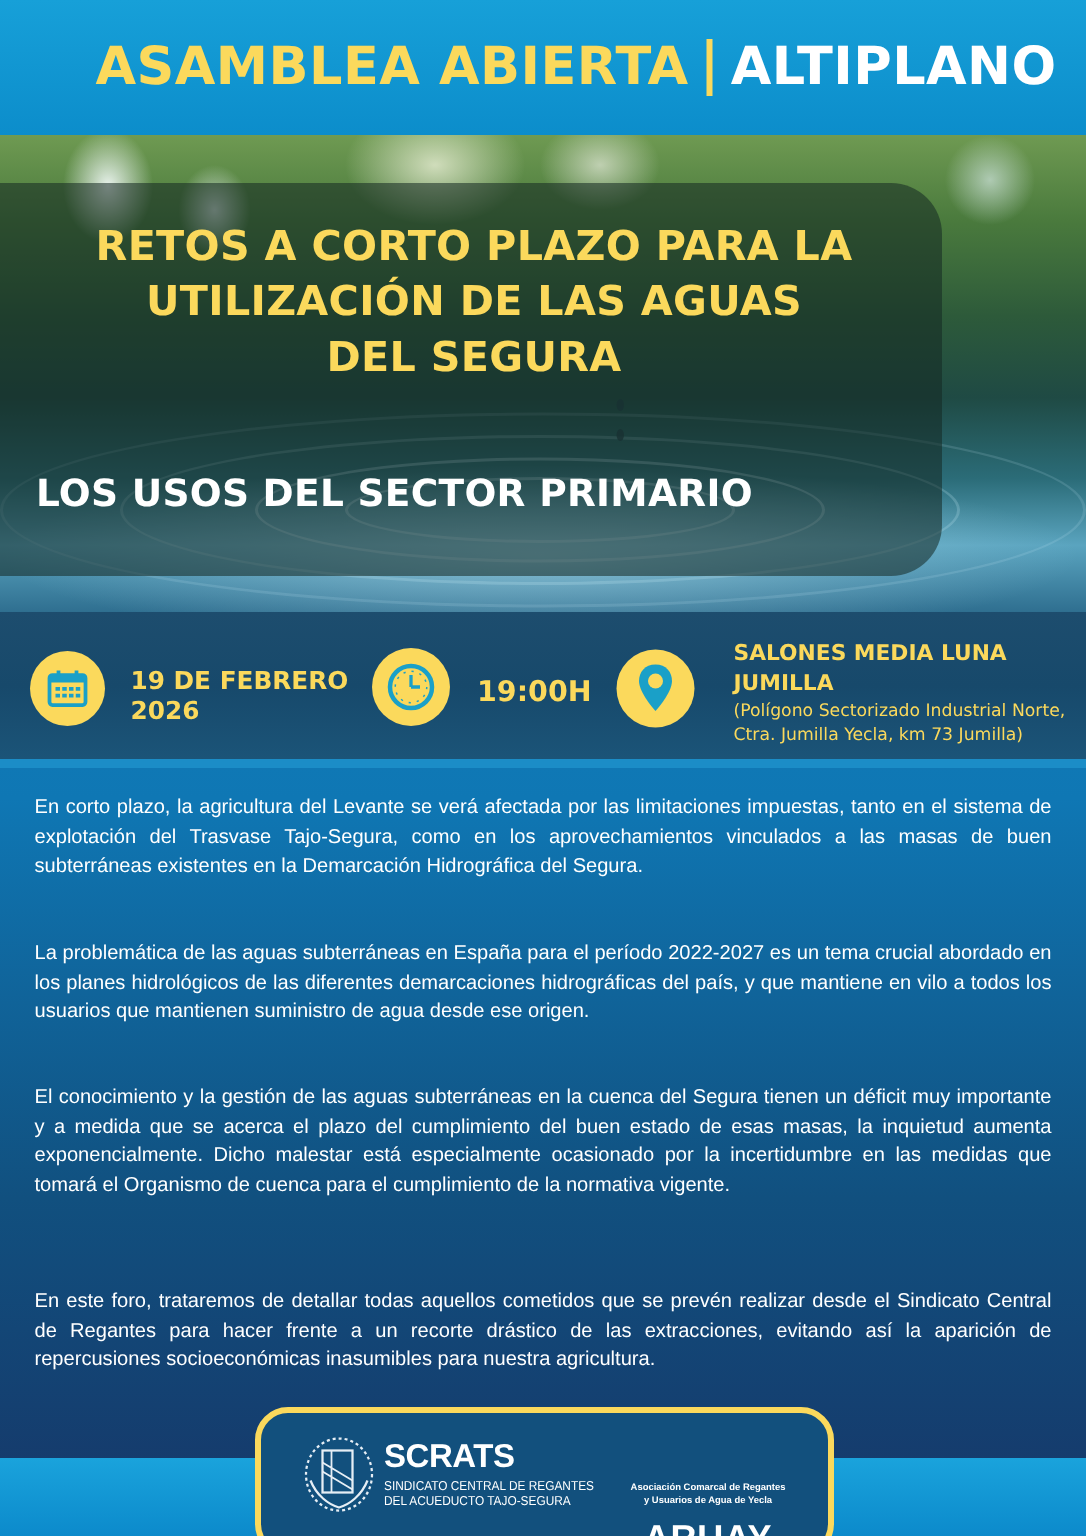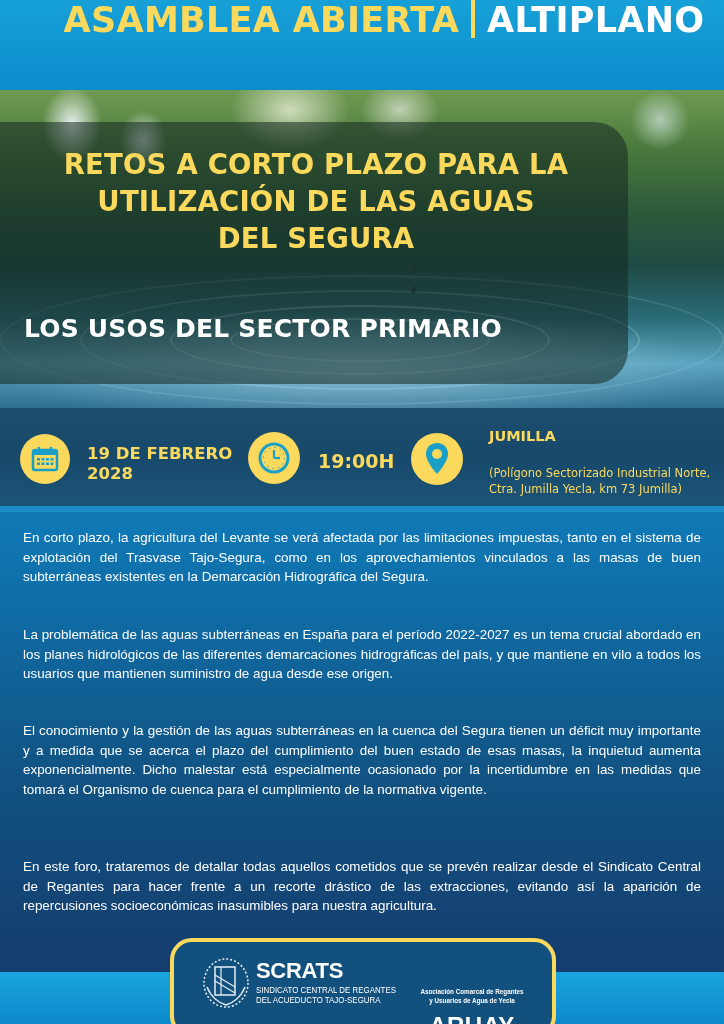--- a/index.html
+++ b/index.html
@@ -6,21 +6,21 @@
   html, body { width: 724px; height: 1024px; overflow: hidden; }
   body {
     position: relative;
     font-family: "DejaVu Sans", sans-serif;
     background: linear-gradient(180deg, #1390cc 0%, #0f77b4 52%, #11507f 78%, #163668 100%);
   }
   
   .header {
     position: absolute; left: 0; top: 0; width: 724px; height: 90px;
     background: linear-gradient(180deg, #17a0d8 0%, #0c8dcb 100%);
-    display: flex; align-items: flex-start; justify-content: center;
+    display: flex; align-items: center; justify-content: center;
     gap: 6px;
     padding-left: 44px;
   }
   .header .t1 { color: #fbd95c; font-weight: bold; font-size: 35px; letter-spacing: 0.3px; }
   .header .sep { width: 4px; height: 38px; background: #fbd95c; margin: 0 6px; }
   .header .t2 { color: #ffffff; font-weight: bold; font-size: 35px; letter-spacing: 0.3px; }
 
   
   .photo {
     position: absolute; left: 0; top: 90px; width: 724px; height: 318px; overflow: hidden;
@@ -125,40 +125,41 @@
           <rect x="20.5" y="14" width="3" height="2.5"></rect>
         <rect x="7" y="18.5" width="3" height="2.5"></rect>
           <rect x="11.5" y="18.5" width="3" height="2.5"></rect>
           <rect x="16" y="18.5" width="3" height="2.5"></rect>
           <rect x="20.5" y="18.5" width="3" height="2.5"></rect>
       </g>
     </svg>
   </div>
   <div class="info-text" style="left:87px;top:36px;">
     <div>19 DE FEBRERO</div>
-    <div>2028</div>
+    <div>2026</div>
   </div>
 
   <div class="icon-circle" style="left:248px;top:24px;width:52px;height:52px;">
     <svg width="34" height="34" viewBox="0 0 34 34">
       <circle cx="17" cy="17" r="14" fill="none" stroke="#1aa0c8" stroke-width="3"></circle>
       <circle cx="17" cy="17" r="10.5" fill="none" stroke="#1aa0c8" stroke-width="1" stroke-dasharray="1.5 4"></circle>
       <line x1="17" y1="17" x2="17" y2="9" stroke="#1aa0c8" stroke-width="2.2"></line>
       <line x1="17" y1="17" x2="23" y2="17" stroke="#1aa0c8" stroke-width="2.2"></line>
     </svg>
   </div>
   <div class="info-text" style="left:318px;top:43px;font-size:19px;">19:00H</div>
 
   <div class="icon-circle" style="left:411px;top:25px;width:52px;height:52px;">
     <svg width="26" height="34" viewBox="0 0 26 34">
       <path d="M13 1 C6 1 2 6 2 12 C2 20 13 32 13 32 C13 32 24 20 24 12 C24 6 20 1 13 1 Z" fill="#1aa0c8"></path>
       <circle cx="13" cy="12" r="5" fill="#fbd95c"></circle>
     </svg>
   </div>
   <div class="info-text" style="left:489px;top:18px;font-size:14.5px;">
+    <div>SALONES MEDIA LUNA</div>
     <div>JUMILLA</div>
   </div>
   <div class="info-sub" style="left:489px;top:57px;">
     <div>(Polígono Sectorizado Industrial Norte,</div>
     <div>Ctra. Jumilla Yecla, km 73 Jumilla)</div>
   </div>
 </div>
 
 <p class="body-text" style="top:528px;">En corto plazo, la agricultura del Levante se verá afectada por las limitaciones impuestas, tanto en el sistema de explotación del Trasvase Tajo-Segura, como en los aprovechamientos vinculados a las masas de buen subterráneas existentes en la Demarcación Hidrográfica del Segura.</p>
 <p class="body-text" style="top:625px;">La problemática de las aguas subterráneas en España para el período 2022-2027 es un tema crucial abordado en los planes hidrológicos de las diferentes demarcaciones hidrográficas del país, y que mantiene en vilo a todos los usuarios que mantienen suministro de agua desde ese origen.</p>

